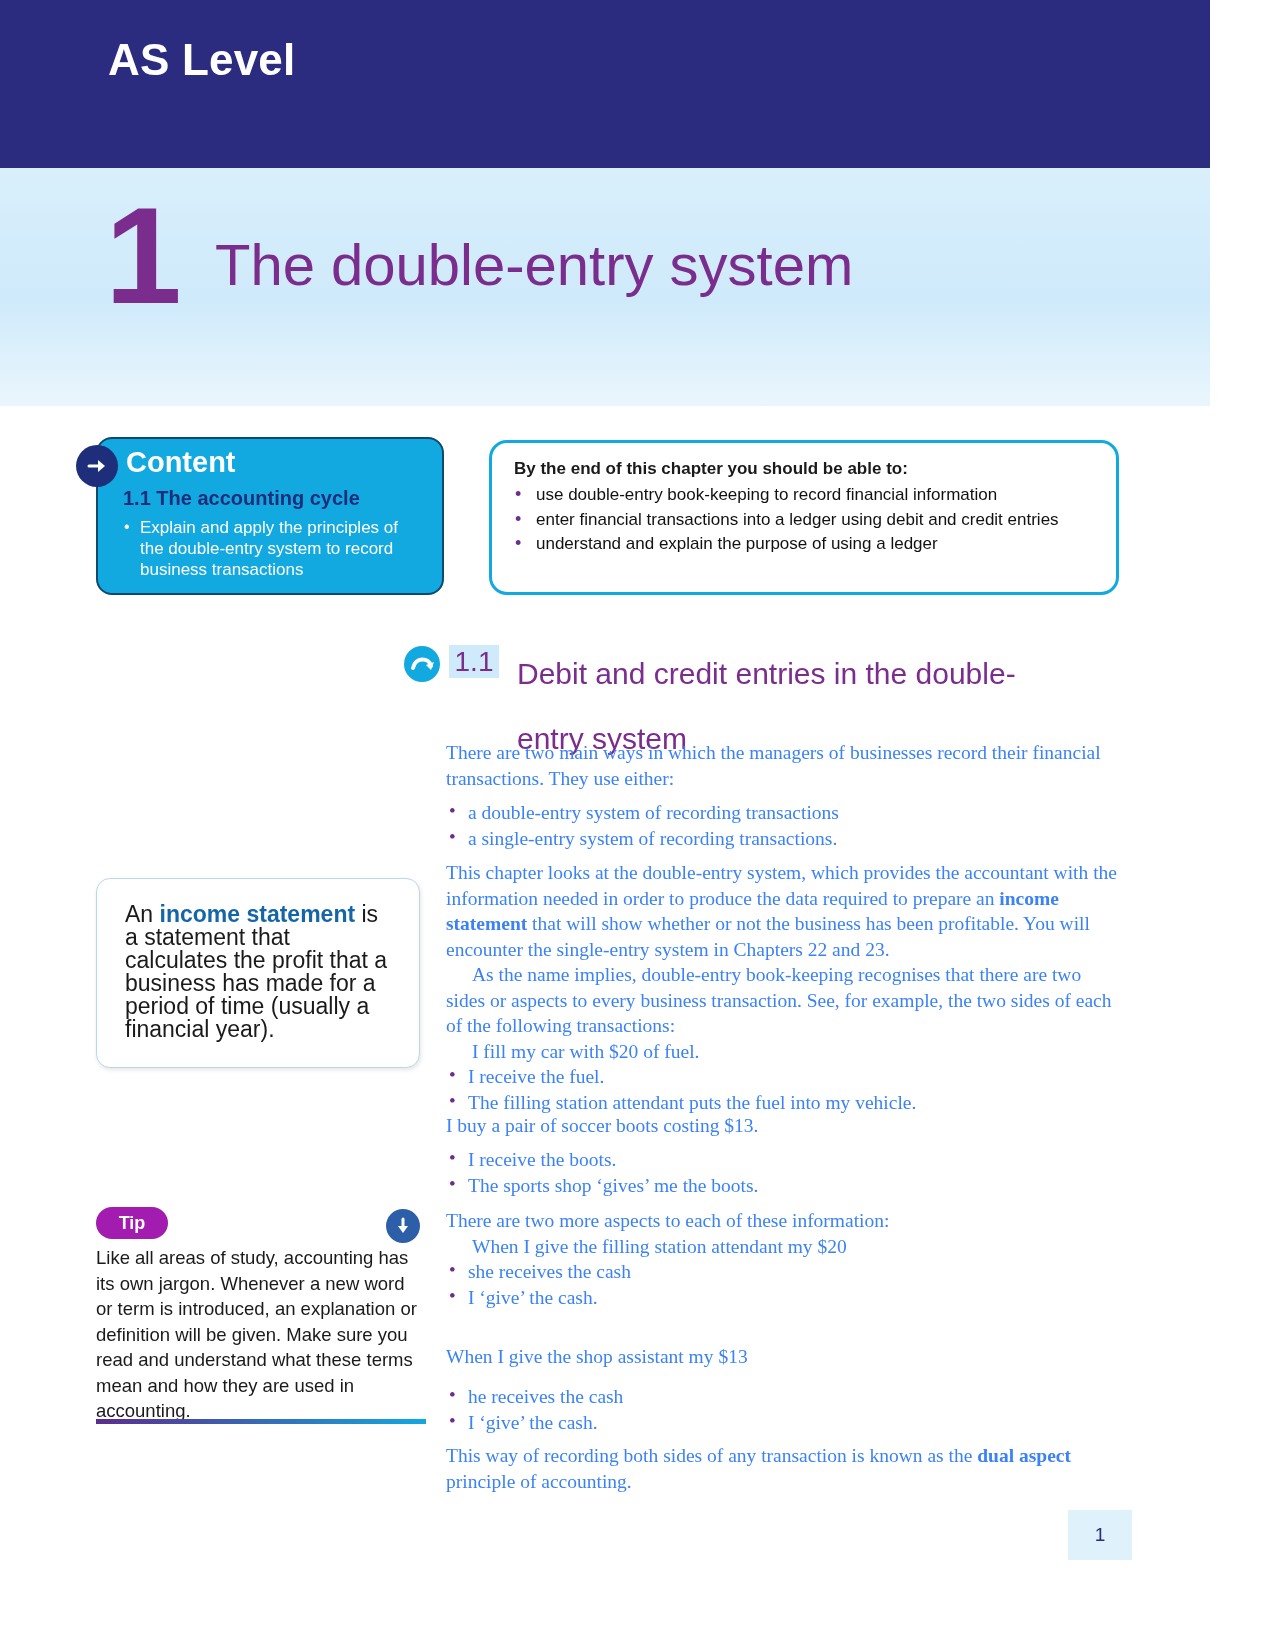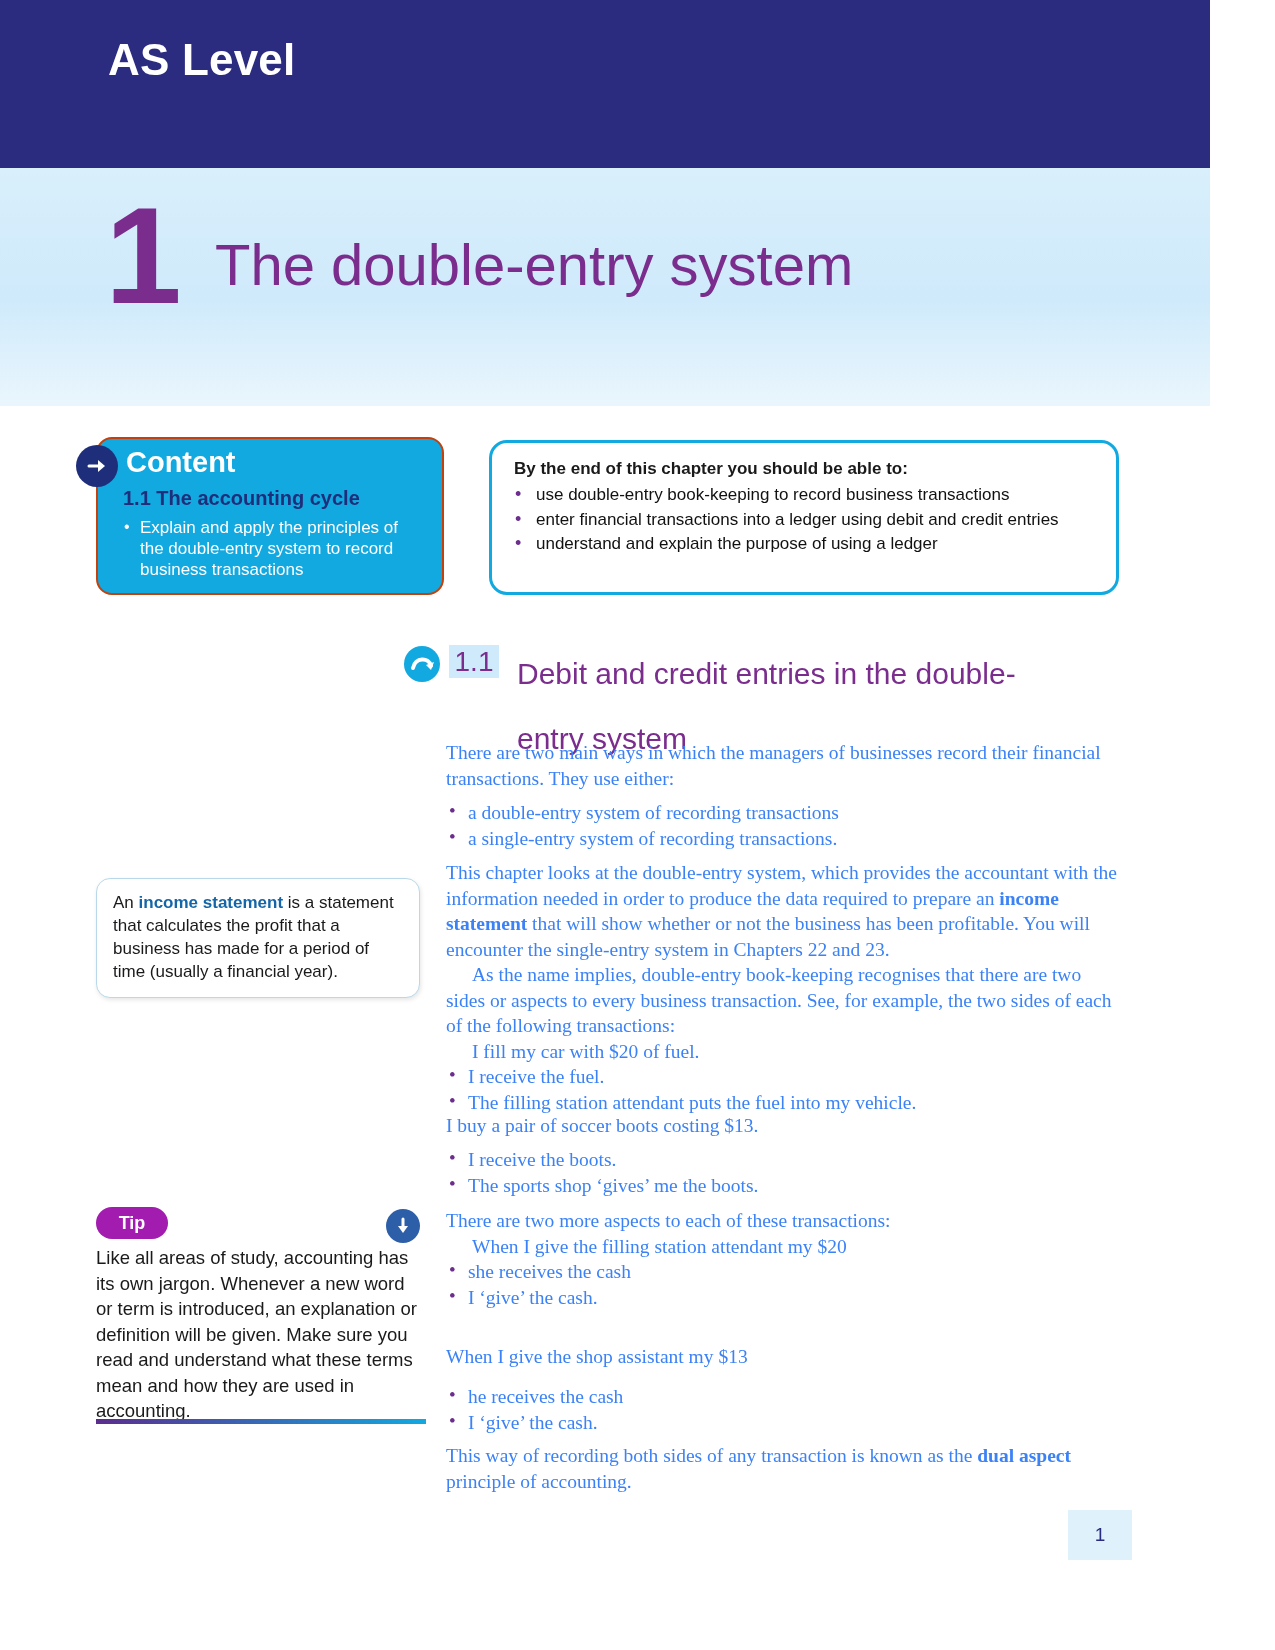--- a/index.html
+++ b/index.html
@@ -65,21 +65,21 @@
   }
 
   
   .content-box {
     position: absolute;
     left: 96px; top: 437px;
     width: 348px;
     height: 158px;
     background: #12a8e0;
     border-radius: 16px;
-    border: 2px solid #c2410c;
+    border: 2px solid #0c4a6e;
     color: #ffffff;
     box-sizing: border-box;
   }
   .content-box .arrow-circle {
     position: absolute;
     left: -22px; top: 6px;
     width: 42px; height: 42px;
     border-radius: 50%;
     background: #1f2e7a;
     display: flex; align-items: center; justify-content: center;
@@ -224,22 +224,22 @@
     width: 324px;
     min-height: 96px;
     background: #ffffff;
     border: 1px solid #b9d9ea;
     border-radius: 14px;
     box-shadow: 1px 2px 4px rgba(0,0,0,0.10);
     box-sizing: border-box;
     padding: 12px 16px 14px 16px;
   }
   .def-box p {
-    margin: 0;
-    font-size: 17px;
+    margin: 12px;
+    font-size: 23px;
     line-height: 23px;
     color: #1a1a1a;
   }
   .def-box .term {
     color: #1566a8;
     font-weight: bold;
   }
 
   
   .tip-wrap {
@@ -316,21 +316,21 @@
   <div class="ct-title">Content</div>
   <div class="ct-sub">1.1 The accounting cycle</div>
   <ul>
     <li>Explain and apply the principles of the double-entry system to record business transactions</li>
   </ul>
 </div>
 
 <div class="obj-box">
   <div class="obj-head">By the end of this chapter you should be able to:</div>
   <ul>
-    <li>use double-entry book-keeping to record business transactions</li>
+    <li>use double-entry book-keeping to record financial information</li>
     <li>enter financial transactions into a ledger using debit and credit entries</li>
     <li>understand and explain the purpose of using a ledger</li>
   </ul>
 </div>
 
 <div class="sec-icon">
   <svg width="38" height="38" viewBox="0 0 38 38" aria-hidden="true">
     <circle cx="19" cy="19" r="18" fill="#12a8e0"></circle>
     <path d="M10 23 C12 12, 26 12, 28 21" stroke="#ffffff" stroke-width="4" fill="none" stroke-linecap="round"></path>
     <path d="M31 17 L28 25 L23 20 Z" fill="#ffffff"></path>
@@ -365,21 +365,21 @@
 </div>
 
 <div class="col" style="top:1147px;">
   <ul>
     <li>I receive the boots.</li>
     <li>The sports shop ‘gives’ me the boots.</li>
   </ul>
 </div>
 
 <div class="col" style="top:1208px;">
-  <p>There are two more aspects to each of these transactions:</p>
+  <p>There are two more aspects to each of these information:</p>
   <p class="sub-line">When I give the filling station attendant my $20</p>
   <ul>
     <li>she receives the cash</li>
     <li>I ‘give’ the cash.</li>
   </ul>
 </div>
 
 <div class="col" style="top:1344px;">
   <p>When I give the shop assistant my $13</p>
 </div>

